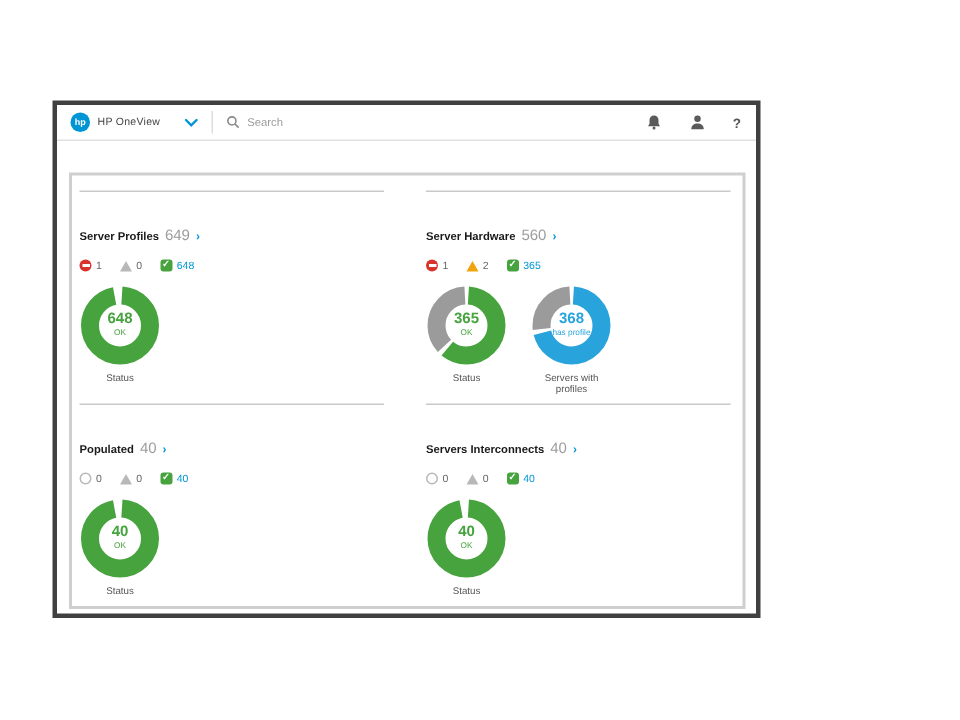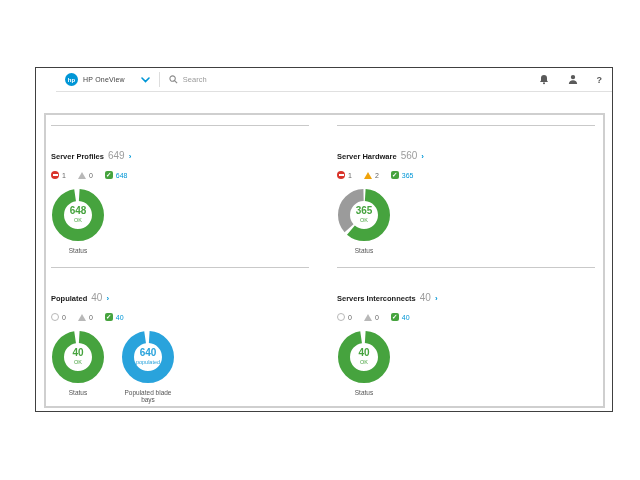--- a/index.html
+++ b/index.html
@@ -1,21 +1,21 @@
 <!DOCTYPE html>
 <html><head>
 <meta charset="utf-8">
 <style>
   * { margin:0; padding:0; box-sizing:border-box; }
   html,body { background:#fff; }
   body { font-family:"Liberation Sans", sans-serif; }
   .canvas { position:relative; width:640px; height:480px; background:#fff; overflow:hidden; }
 
-  .window { position:absolute; left:35px; top:67px; width:578px; height:345px;
-            background:#fff; border:1px solid #404040;padding-left:20px; }
+  .window { position:absolute; left:35px; top:67px; width:472px; height:345px;
+            background:#fff; border:3px solid #404040; }
 
   
   .toolbar { height:24px; display:flex; align-items:center; padding:0 10px 0 9px;
              border-bottom:1px solid #e0e0e0; }
   .brand { display:flex; align-items:center; cursor:pointer; }
   .hp-logo { width:13px; height:13px; border-radius:50%; background:#0096d6; color:#fff;
              font-size:6px; font-weight:bold; display:flex; align-items:center; justify-content:center; }
   .brand-label { font-size:7px; color:#444; margin-left:5px; letter-spacing:.2px; }
   .brand-chevron { margin-left:16px; display:flex; align-items:center; }
   .tb-divider { width:1px; height:15px; background:#ddd; margin:0 9px; }
@@ -169,20 +169,30 @@
               <div class="donut">
                 <div class="donut-wrap"><svg width="54" height="54" viewBox="0 0 54 54">
                     <circle cx="27" cy="27" r="20" fill="none" stroke="#46a33e" stroke-width="12" stroke-dasharray="75.31149780902687 125.66370614359172" stroke-dashoffset="-1.3" transform="rotate(-90 27 27)"></circle>
                     <circle cx="27" cy="27" r="20" fill="none" stroke="#9b9b9b" stroke-width="12" stroke-dasharray="45.152208334564854 125.66370614359172" stroke-dashoffset="-79.21149780902687" transform="rotate(-90 27 27)"></circle>
                   </svg><div class="donut-center">
                     <div class="donut-num" style="color: rgb(70, 163, 62);">365</div>
                     <div class="donut-sub" style="color: rgb(70, 163, 62);">OK</div>
                   </div></div>
                 <div class="donut-label">Status</div>
               </div>
+              <div class="donut">
+                <div class="donut-wrap"><svg width="54" height="54" viewBox="0 0 54 54">
+                    <circle cx="27" cy="27" r="20" fill="none" stroke="#29a3dc" stroke-width="12" stroke-dasharray="87.87786842338605 125.66370614359172" stroke-dashoffset="-1.3" transform="rotate(-90 27 27)"></circle>
+                    <circle cx="27" cy="27" r="20" fill="none" stroke="#9b9b9b" stroke-width="12" stroke-dasharray="32.58583772020568 125.66370614359172" stroke-dashoffset="-91.77786842338604" transform="rotate(-90 27 27)"></circle>
+                  </svg><div class="donut-center">
+                    <div class="donut-num" style="color: rgb(41, 163, 220);">368</div>
+                    <div class="donut-sub" style="color: rgb(41, 163, 220);">has profile</div>
+                  </div></div>
+                <div class="donut-label">Servers with profiles</div>
+              </div>
             </div>
           </div>
           <div class="panel">
             <div class="panel-rule"></div>
             <div class="panel-titlerow">
               <span class="panel-title">Populated</span>
               <span class="panel-count">40</span>
               <span class="panel-arrow">›</span>
             </div>
             <div class="stats">
@@ -202,29 +212,20 @@
             <div class="donuts">
               <div class="donut">
                 <div class="donut-wrap"><svg width="54" height="54" viewBox="0 0 54 54">
                     <circle cx="27" cy="27" r="20" fill="none" stroke="#46a33e" stroke-width="12" stroke-dasharray="120.5504320207199 125.66370614359172" stroke-dashoffset="-1.3" transform="rotate(-90 27 27)"></circle>
                   </svg><div class="donut-center">
                     <div class="donut-num" style="color: rgb(70, 163, 62);">40</div>
                     <div class="donut-sub" style="color: rgb(70, 163, 62);">OK</div>
                   </div></div>
                 <div class="donut-label">Status</div>
               </div>
-              <div class="donut">
-                <div class="donut-wrap"><svg width="54" height="54" viewBox="0 0 54 54">
-                    <circle cx="27" cy="27" r="20" fill="none" stroke="#29a3dc" stroke-width="12" stroke-dasharray="120.5504320207199 125.66370614359172" stroke-dashoffset="-1.3" transform="rotate(-90 27 27)"></circle>
-                  </svg><div class="donut-center">
-                    <div class="donut-num" style="color: rgb(41, 163, 220);">640</div>
-                    <div class="donut-sub" style="color: rgb(41, 163, 220);">populated</div>
-                  </div></div>
-                <div class="donut-label">Populated blade bays</div>
-              </div>
             </div>
           </div>
           <div class="panel">
             <div class="panel-rule"></div>
             <div class="panel-titlerow">
               <span class="panel-title">Servers Interconnects</span>
               <span class="panel-count">40</span>
               <span class="panel-arrow">›</span>
             </div>
             <div class="stats">

